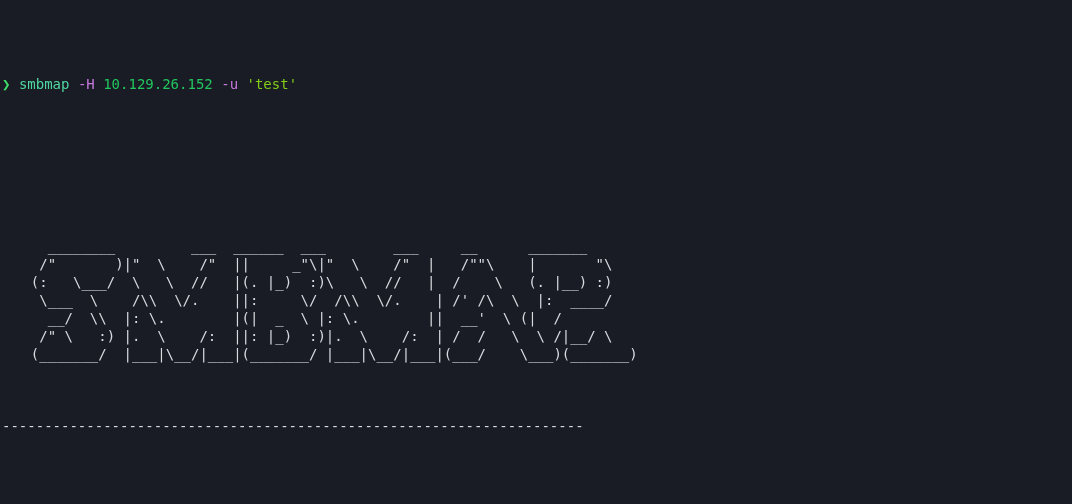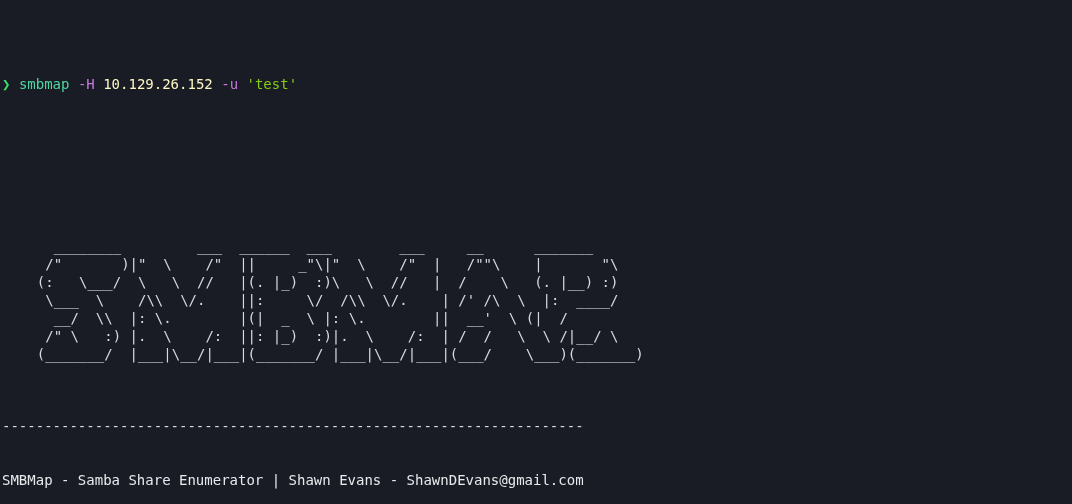--- a/index.html
+++ b/index.html
@@ -36,51 +36,50 @@
     font-size: 14px;
     padding-left: 2px;
   }
   .spacer {
     height: 18px;
   }
   
   .c-prompt   { color: #3fe06a; }
   .c-cmd      { color: #4fd6a0; }
   .c-flag     { color: #c678dd; }
-  .c-arg      { color: #fef9c3; }
+  .c-arg      { color: #22c55e; }
   .c-string   { color: #84cc16; }
 
   
   .banner {
     color: #d8dae0;
     white-space: pre;
     font-size: 14px;
     line-height: 18px;
-    padding-left: 20px;
+    padding-left: 14px;
   }
   .rule {
     color: #d8dae0;
   }
   .c-white   { color: #e8e9ed; }
 </style>
 </head>
 <body>
 
 <div id="terminal">
 
   
   <div class="line"><span class="c-prompt">❯</span><span class="c-white"> </span><span class="c-cmd">smbmap</span><span class="c-white"> </span><span class="c-flag">-H</span><span class="c-white"> </span><span class="c-arg">10.129.26.152</span><span class="c-white"> </span><span class="c-flag">-u</span><span class="c-white"> </span><span class="c-string">'test'</span></div>
 
   <div class="spacer"></div>
 
   
   <div id="banner-art"><div class="line banner">    ________         ___  ______  ___        ___     __      _______</div><div class="line banner">   /"       )|"  \    /"  ||     _"\|"  \    /"  |   /""\    |       "\</div><div class="line banner">  (:   \___/  \   \  //   |(. |_)  :)\   \  //   |  /    \   (. |__) :)</div><div class="line banner">   \___  \    /\\  \/.    ||:     \/  /\\  \/.    | /' /\  \  |:  ____/</div><div class="line banner">    __/  \\  |: \.        |(|  _  \ |: \.        ||  __'  \ (|  /</div><div class="line banner">   /" \   :) |.  \    /:  ||: |_)  :)|.  \    /:  | /  /   \  \ /|__/ \</div><div class="line banner">  (_______/  |___|\__/|___|(_______/ |___|\__/|___|(___/    \___)(_______)</div></div>
 
   <div class="line rule">---------------------------------------------------------------------</div>
-  <div class="line"><span>SMBMap - Samba Share Enumerator | Shawn Evans - ShawnDEvans@gmail.com</span></div>
   
 
   
 
   
   
 
   
 
   

